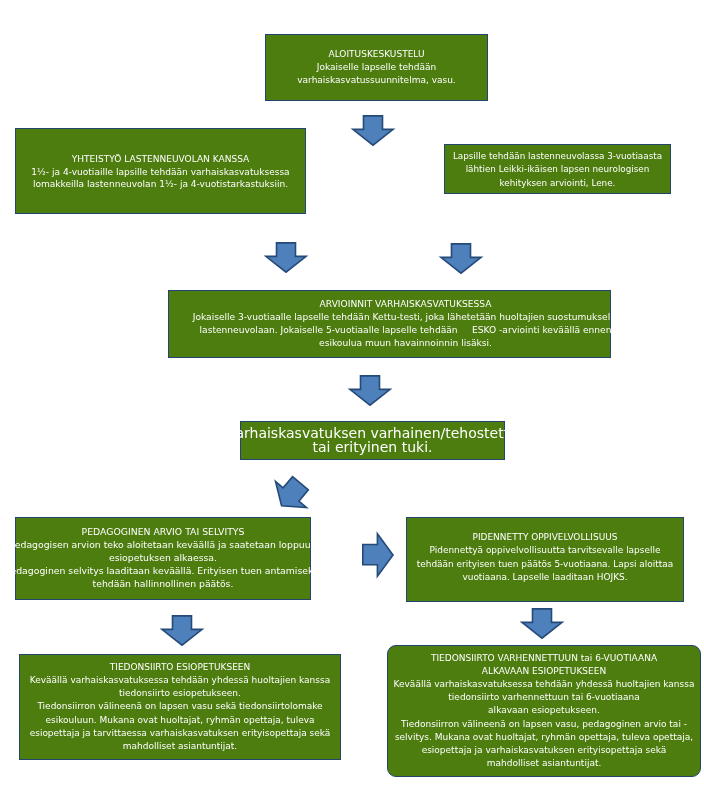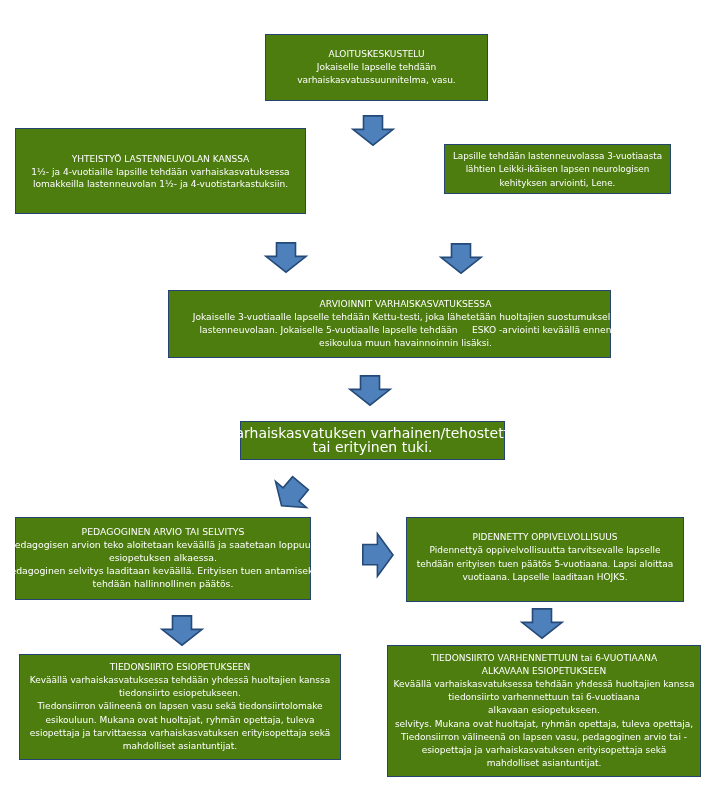--- a/index.html
+++ b/index.html
@@ -24,21 +24,21 @@
   .n3 { left:444px; top:144px; width:227px; height:50px;  font-size:8.8px;  line-height:13.05px; }
   .n3 .ln { position:relative; top:1px; }
   .n4 { left:168px; top:290px; width:443px; height:68px;  font-size:9.1px;  line-height:13.05px;padding-left:32px; }
   .n5 { left:240px; top:421px; width:265px; height:39px;  font-size:14px; line-height:13.4px; padding-right:0; }
   .n6 { left:15px;  top:517px; width:296px; height:83px;  font-size:9.3px;  line-height:13.15px; }
   .n6 .ln { position:relative; top:-1px; }
   .n7 { left:406px; top:517px; width:278px; height:85px;  font-size:8.95px; line-height:13.4px; }
   .n7 .ln { position:relative; top:-2px; }
   .n8 { left:19px;  top:654px; width:322px; height:106px; font-size:8.99px; line-height:13.05px; }
   .n8 .ln { position:relative; top:0px; }
-  .n9 { left:387px; top:645px; width:314px; height:132px; font-size:9.01px; line-height:13.15px; }
+  .n9 { left:387px; top:645px; width:314px; height:132px; font-size:9.01px; line-height:13.15px;border-radius:9px; }
 
   .arrow { position:absolute; }
   .arrow svg { display:block; overflow:visible; }
 
   .a1 { left:351px;   top:115px;   width:44px; height:32px; }
   .a2 { left:263.8px; top:242px;   width:44px; height:32px; }
   .a3 { left:438.5px; top:243px;   width:44px; height:32px; }
   .a4 { left:347.7px; top:375px;   width:44px; height:32px; }
   .a5 { left:269.5px; top:479.1px; width:42px; height:31px; transform:rotate(40deg); transform-origin:50% 50%; }
   .a6 { left:362px;   top:533px;   width:32px; height:44px; }
@@ -104,22 +104,22 @@
     <span class="ln">esiopettaja ja tarvittaessa varhaiskasvatuksen erityisopettaja sekä</span>
     <span class="ln">mahdolliset asiantuntijat.</span>
   </div>
 
   <div class="node n9">
     <span class="ln">TIEDONSIIRTO VARHENNETTUUN tai 6-VUOTIAANA</span>
     <span class="ln">ALKAVAAN ESIOPETUKSEEN</span>
     <span class="ln">Keväällä varhaiskasvatuksessa tehdään yhdessä huoltajien kanssa</span>
     <span class="ln">tiedonsiirto varhennettuun tai 6-vuotiaana</span>
     <span class="ln">alkavaan esiopetukseen.</span>
+    <span class="ln">Tiedonsiirron välineenä on lapsen vasu, pedagoginen arvio tai -</span>
     <span class="ln">selvitys. Mukana ovat huoltajat, ryhmän opettaja, tuleva opettaja,</span>
-    <span class="ln">Tiedonsiirron välineenä on lapsen vasu, pedagoginen arvio tai -</span>
     <span class="ln">esiopettaja ja varhaiskasvatuksen erityisopettaja sekä</span>
     <span class="ln">mahdolliset asiantuntijat.</span>
   </div>
 
   <div class="arrow a1">
     <svg width="44" height="32" viewBox="0 0 44 32" aria-hidden="true">
         <path d="M12.5 0.9 L31.5 0.9 L31.5 14.4 L42.1 14.4 L22 30.2 L1.9 14.4 L12.5 14.4 Z" fill="#4E81BC" stroke="#254A78" stroke-width="1.6" stroke-linejoin="miter"></path>
       </svg>
   </div>
   <div class="arrow a2">

